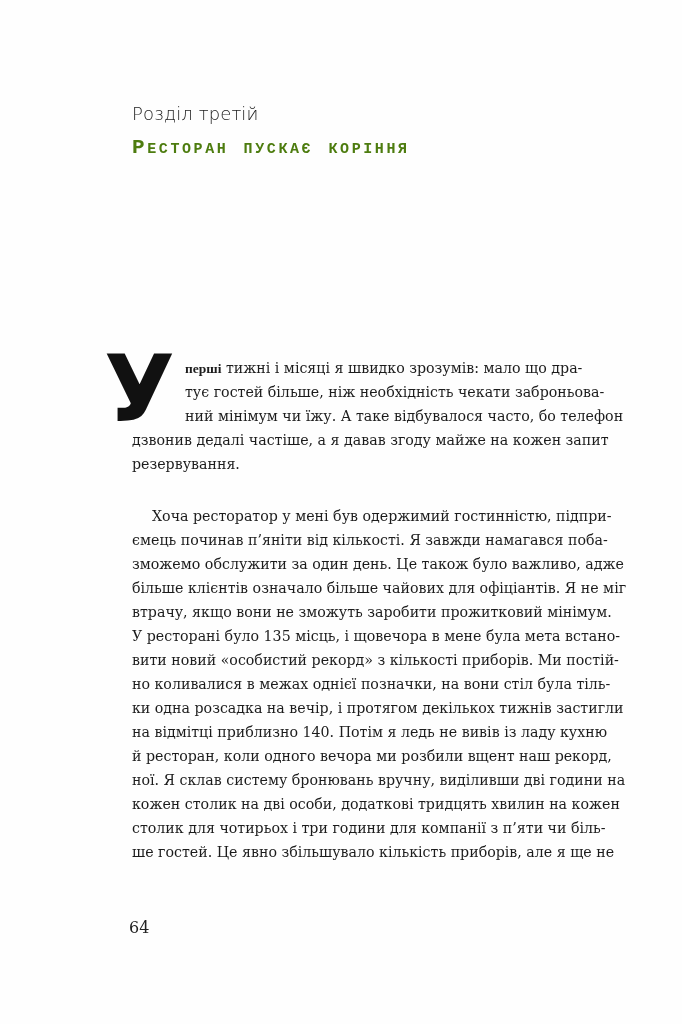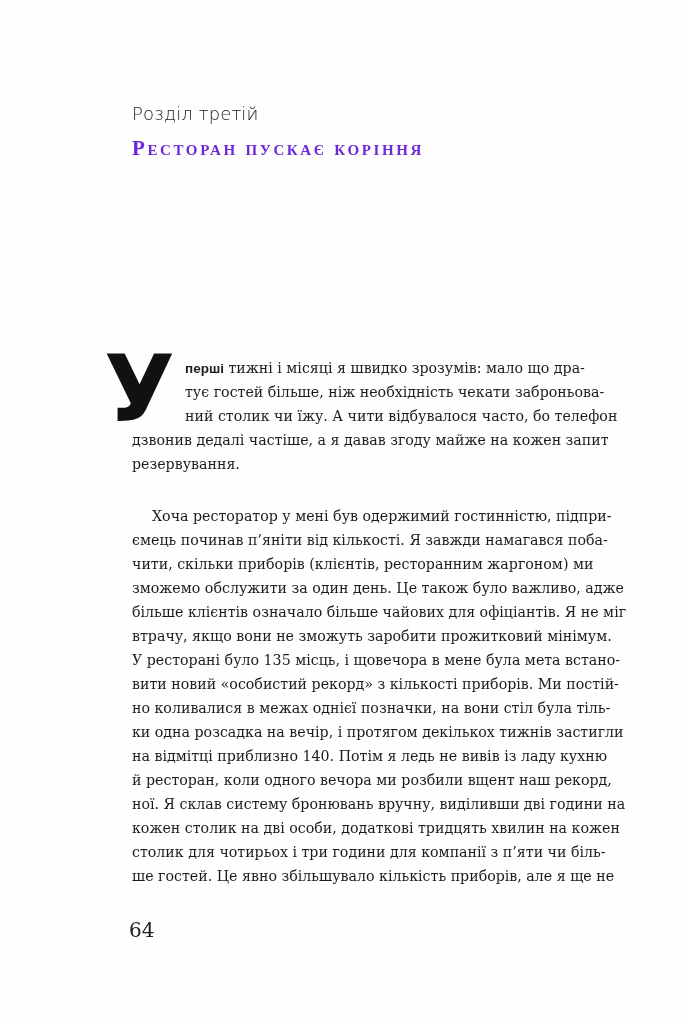--- a/index.html
+++ b/index.html
@@ -28,24 +28,24 @@
     font-size: 18px;
     font-weight: 300;
     color: #222;
     letter-spacing: 0.1px;
     white-space: nowrap;
   }
   .chapter-title {
     position: absolute;
     left: 132px;
     top: 136px;
-    font-family: Liberation Serif, serif;
+    font-family: Liberation Mono, monospace;
     font-weight: bold;
     font-size: 21px;
-    color: #6d28d9;
+    color: #4d7c0f;
     letter-spacing: 2.6px;
     white-space: nowrap;
     font-variant: small-caps;
   }
   .body-text {
     position: absolute;
     left: 132px;
     top: 356px;
     width: 438px;
     font-family: "DejaVu Serif", serif;
@@ -75,54 +75,53 @@
     position: absolute;
     left: -28px;
     top: -6px;
     font-family: "DejaVu Sans", sans-serif;
     font-weight: bold;
     font-size: 92px;
     line-height: 80px;
     color: #111;
   }
   .lead-word {
-    font-family: Liberation Sans, sans-serif;
+    font-family: Liberation Serif, serif;
     font-weight: bold;
     font-size: 13.5px;
   }
   .page-number {
     position: absolute;
     left: 129px;
     top: 918px;
     font-family: "DejaVu Serif", serif;
-    font-size: 20px;
+    font-size: 16px;
     color: #222;
   }
 </style>
 </head>
 <body>
 
 <div class="page">
 
   <div class="chapter-label">Розділ третій</div>
 
   <div class="chapter-title">Ресторан пускає коріння</div>
 
   <div class="body-text">
     <span class="dropcap">У</span>
 
     <span class="line dropcap-line"><span class="lead-word">перші</span><span> тижні і місяці я швидко зрозумів: мало що дра-</span></span>
     <span class="line dropcap-line">тує гостей більше, ніж необхідність чекати заброньова-</span>
-    <span class="line dropcap-line">ний столик чи їжу. А чити відбувалося часто, бо телефон</span>
+    <span class="line dropcap-line">ний мінімум чи їжу. А таке відбувалося часто, бо телефон</span>
     <span class="line">дзвонив дедалі частіше, а я давав згоду майже на кожен запит</span>
     <span class="line last">резервування.</span>
 
     <span class="line indent">Хоча ресторатор у мені був одержимий гостинністю, підпри-</span>
     <span class="line">ємець починав п’яніти від кількості. Я завжди намагався поба-</span>
-    <span class="line">чити, скільки приборів (клієнтів, ресторанним жаргоном) ми</span>
     <span class="line">зможемо обслужити за один день. Це також було важливо, адже</span>
     <span class="line">більше клієнтів означало більше чайових для офіціантів. Я не міг</span>
     <span class="line">втрачу, якщо вони не зможуть заробити прожитковий мінімум.</span>
     <span class="line">У ресторані було 135 місць, і щовечора в мене була мета встано-</span>
     <span class="line">вити новий «особистий рекорд» з кількості приборів. Ми постій-</span>
     <span class="line">но коливалися в межах однієї позначки, на вони стіл була тіль-</span>
     <span class="line">ки одна розсадка на вечір, і протягом декількох тижнів застигли</span>
     <span class="line">на відмітці приблизно 140. Потім я ледь не вивів із ладу кухню</span>
     <span class="line">й ресторан, коли одного вечора ми розбили вщент наш рекорд,</span>
     <span class="line">ної. Я склав систему бронювань вручну, виділивши дві години на</span>

